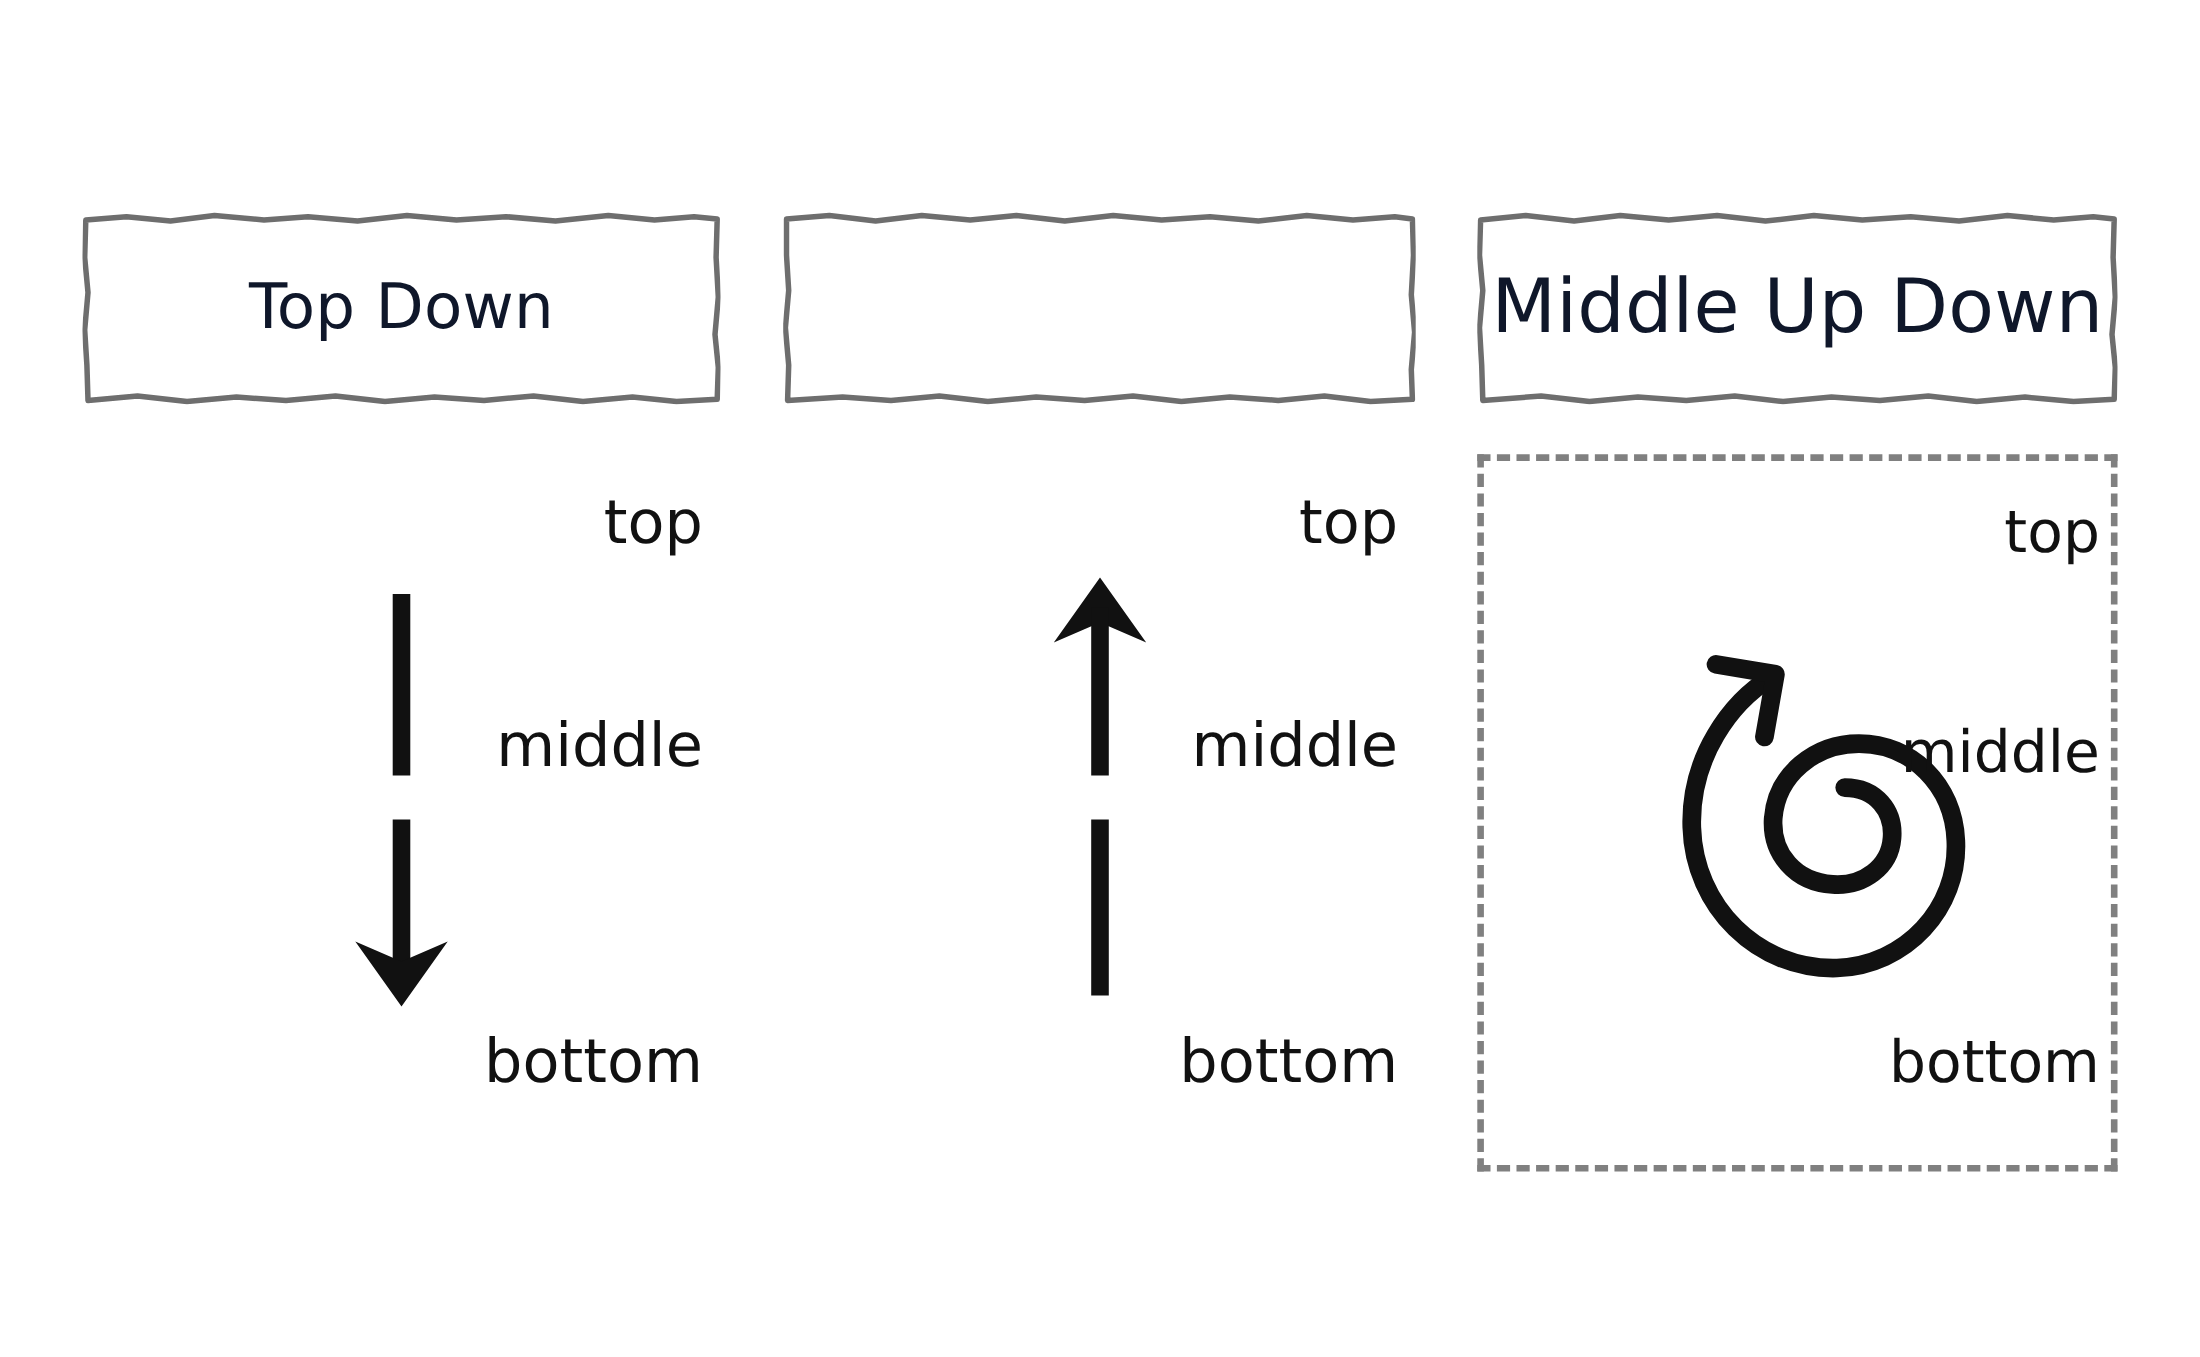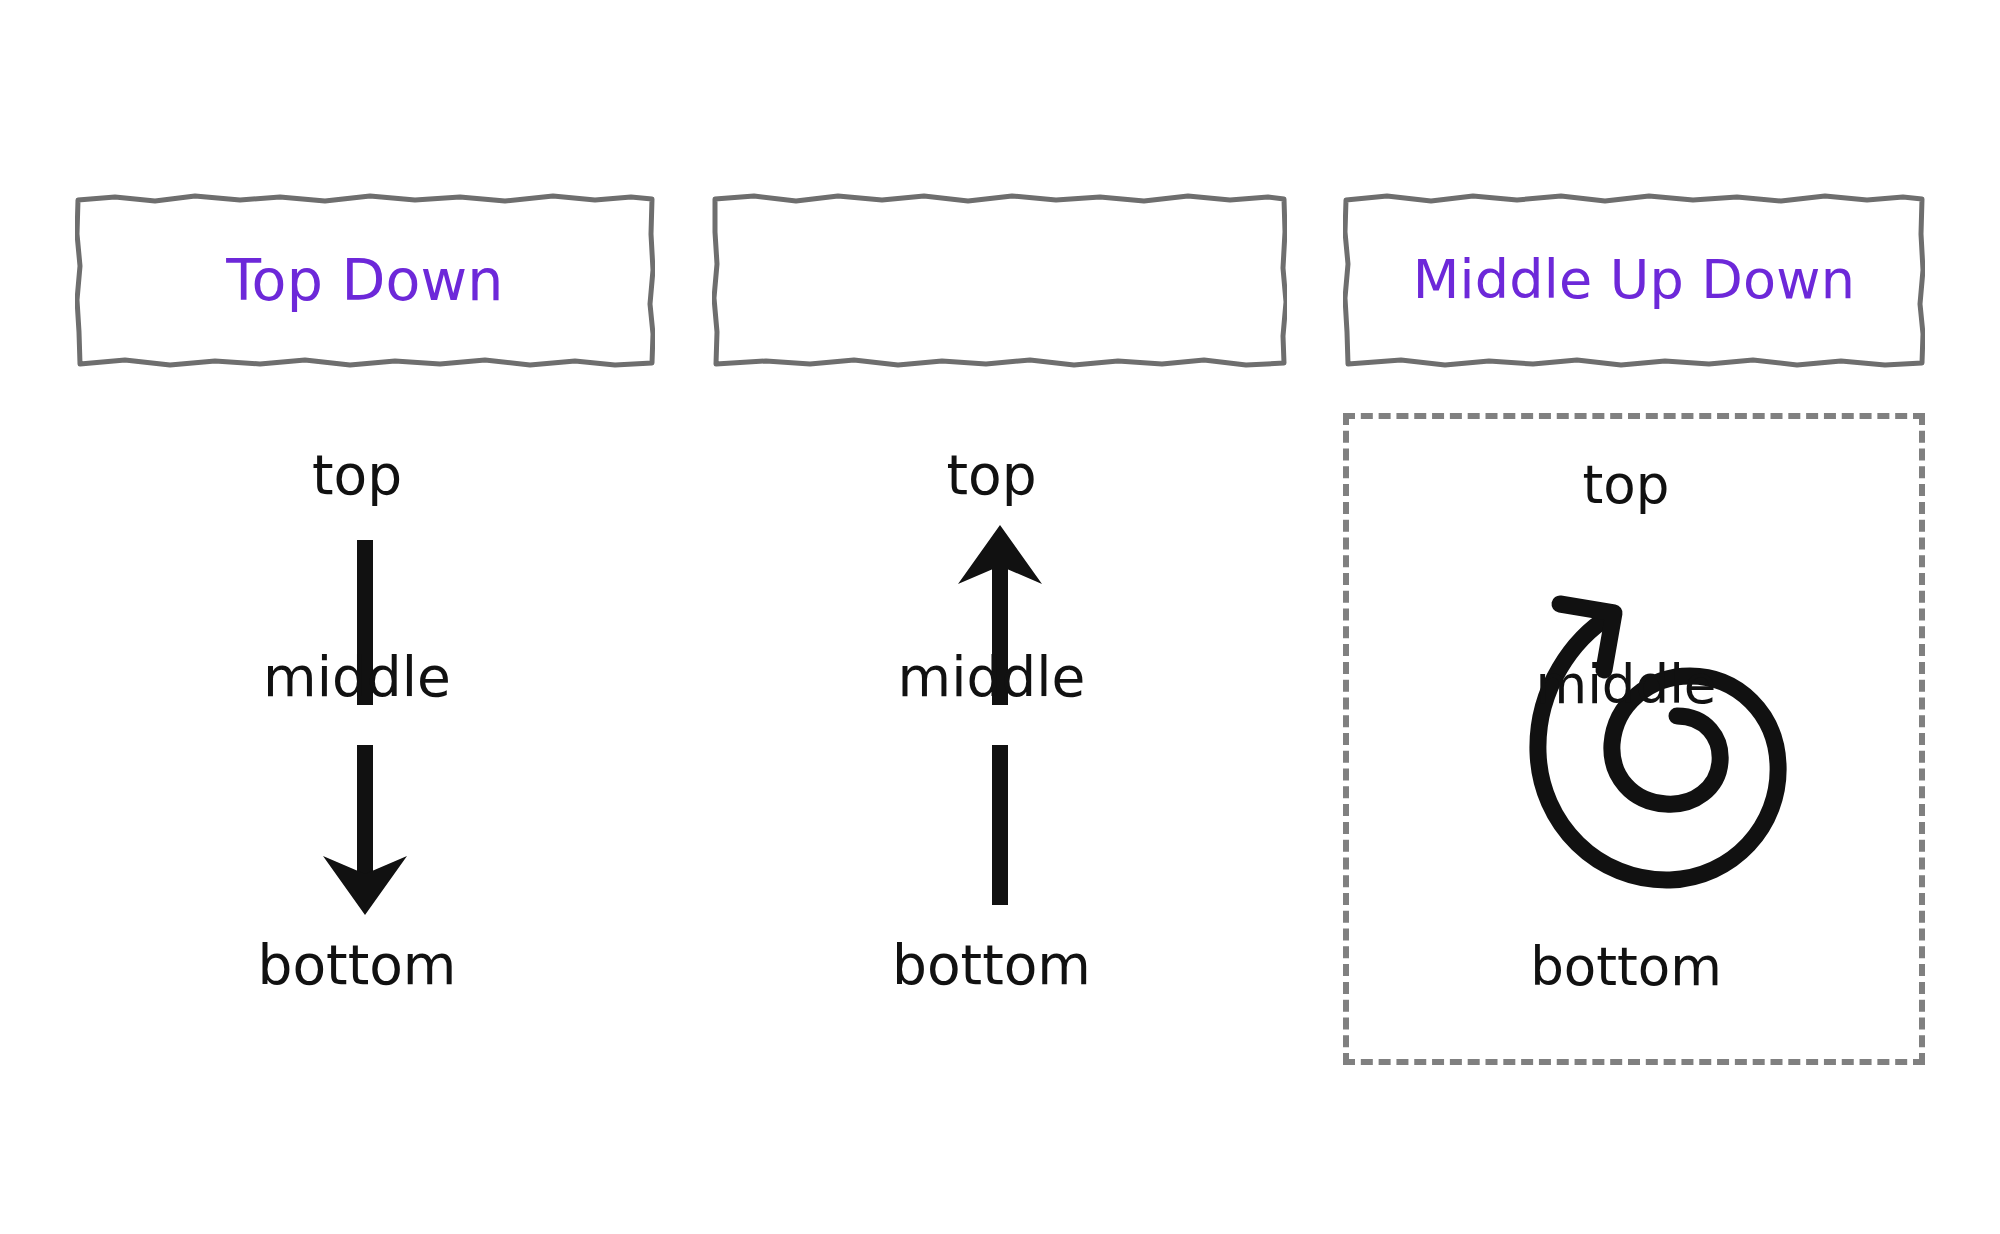--- a/index.html
+++ b/index.html
@@ -50,30 +50,30 @@
   }
   .header-box .hb-label {
     position: absolute;
     left: 0; right: 0;
     top: 50%;
     transform: translateY(-50%);
     text-align: center;
     font-size: 57px;
     line-height: 1;
     letter-spacing: 0.2px;
-    color: #6d28d9;
+    color: #0f172a;
     white-space: nowrap;
   }
-  .col-3 .header-box .hb-label { font-size: 54px; }
+  .col-3 .header-box .hb-label { font-size: 68px; }
 
   
   .flow-label {
     position: absolute;
     left: 0; right: 16px;
-    text-align: center;
+    text-align: right;
     font-size: 55px;
     line-height: 1;
     color: #111111;
     white-space: nowrap;
     z-index: 4;
   }
   .label-top    { top: 448px; }
   .label-middle { top: 650px; }
   .label-bottom { top: 938px; }
 

